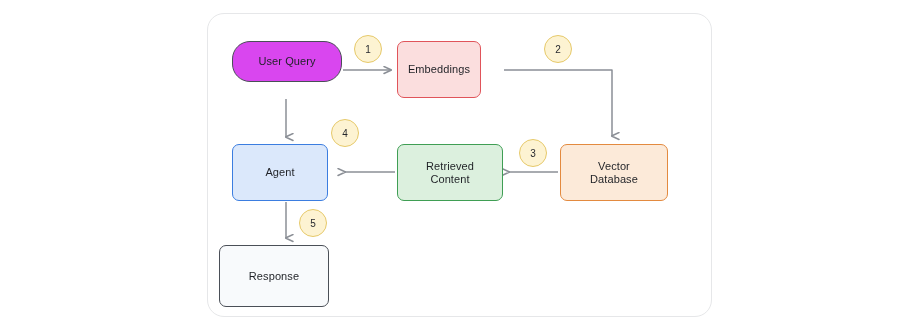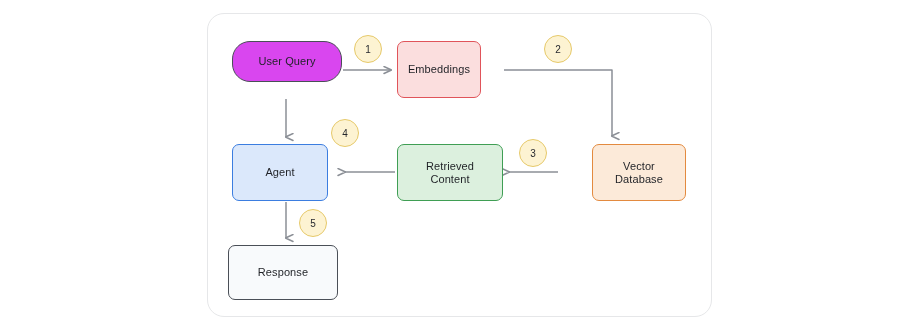--- a/index.html
+++ b/index.html
@@ -59,33 +59,33 @@
   }
   #node-user-query {
     left: 232px; top: 41px; width: 110px; height: 41px;
     background: #d946ef; border-color: #4a4f57; border-radius: 18px;
   }
   #node-embeddings {
     left: 397px; top: 41px; width: 84px; height: 57px;
     background: #fbdede; border-color: #e0545a;
   }
   #node-vector-database {
-    left: 560px; top: 144px; width: 94px; height: 57px;
-    background: #fcead9; border-color: #e38a3f; margin-left: 32px;
+    left: 560px; top: 144px; width: 108px; height: 57px;
+    background: #fcead9; border-color: #e38a3f;
   }
   #node-retrieved-content {
     left: 397px; top: 144px; width: 106px; height: 57px;
     background: #dcf0de; border-color: #3f9e54;
   }
   #node-agent {
     left: 232px; top: 144px; width: 96px; height: 57px;
     background: #dbe8fb; border-color: #3b7de0;
   }
   #node-response {
-    left: 228px; top: 245px; width: 110px; height: 55px;
+    left: 219px; top: 245px; width: 110px; height: 62px;
     background: #f8fafc; border-color: #4a4f57;
   }
   
   .badge {
     position: absolute;
     width: 28px;
     height: 28px;
     border-radius: 50%;
     background: #fdf3d2;
     border: 1.3px solid #e6c96a;

